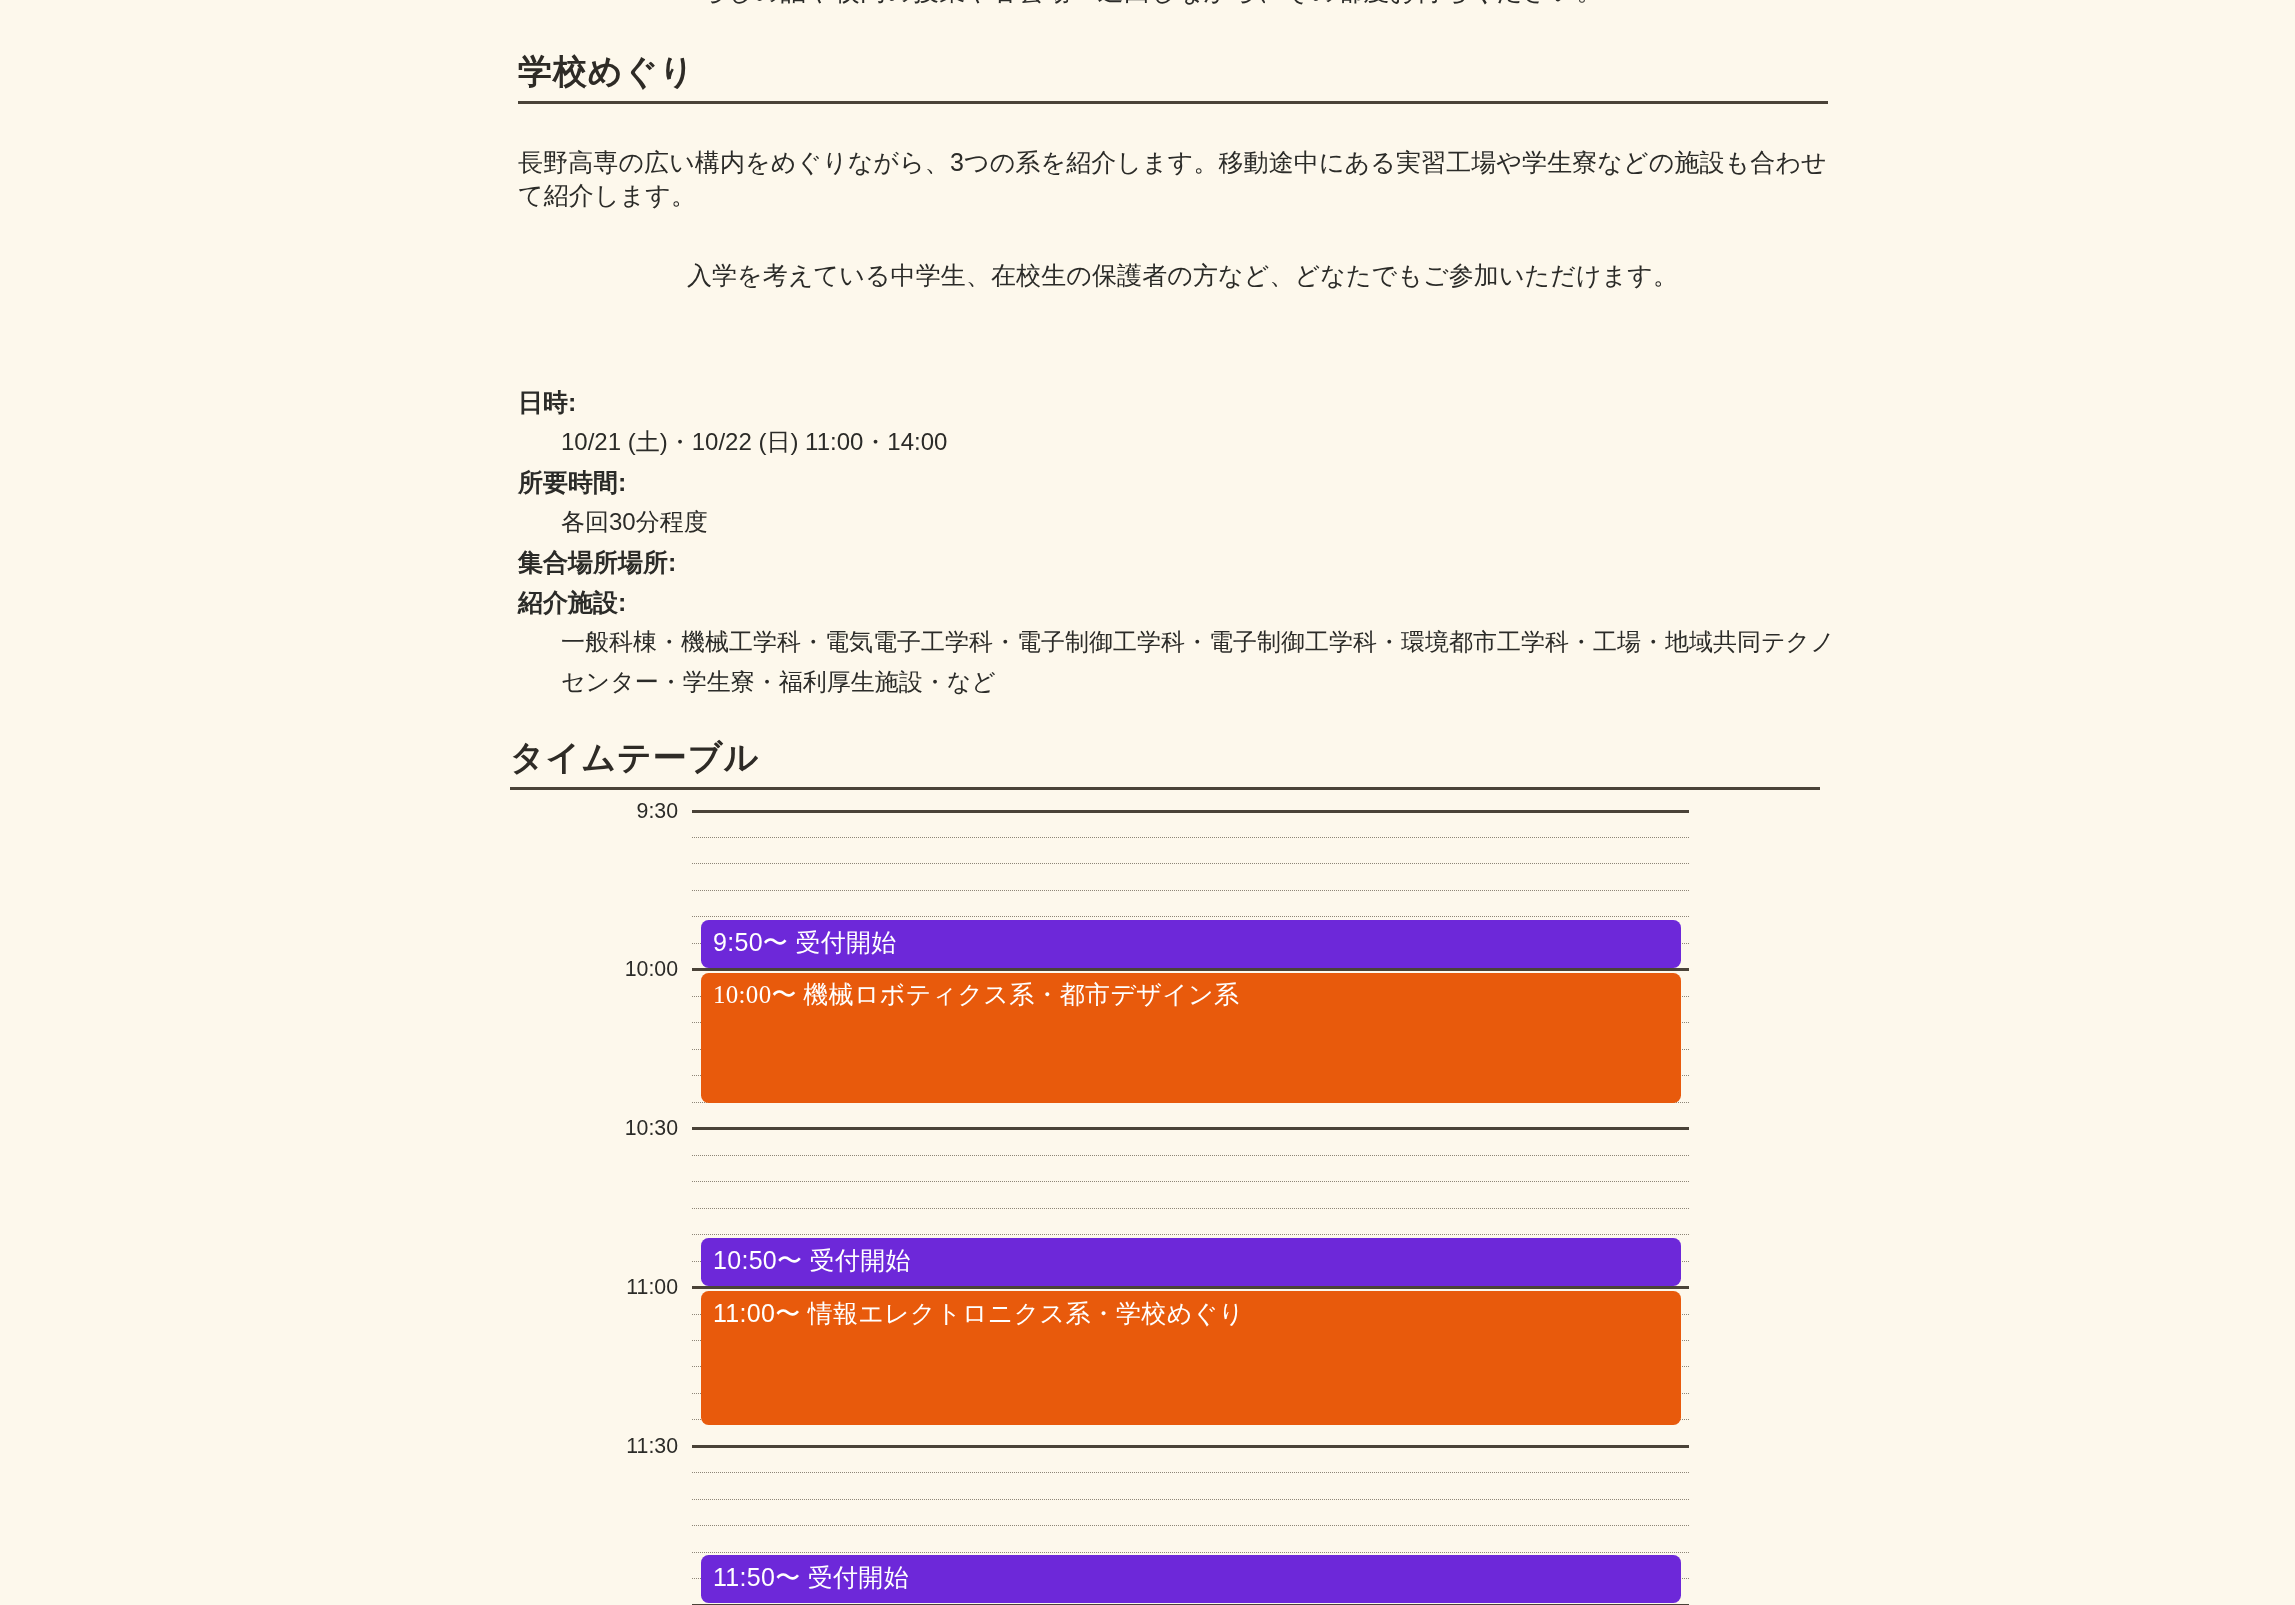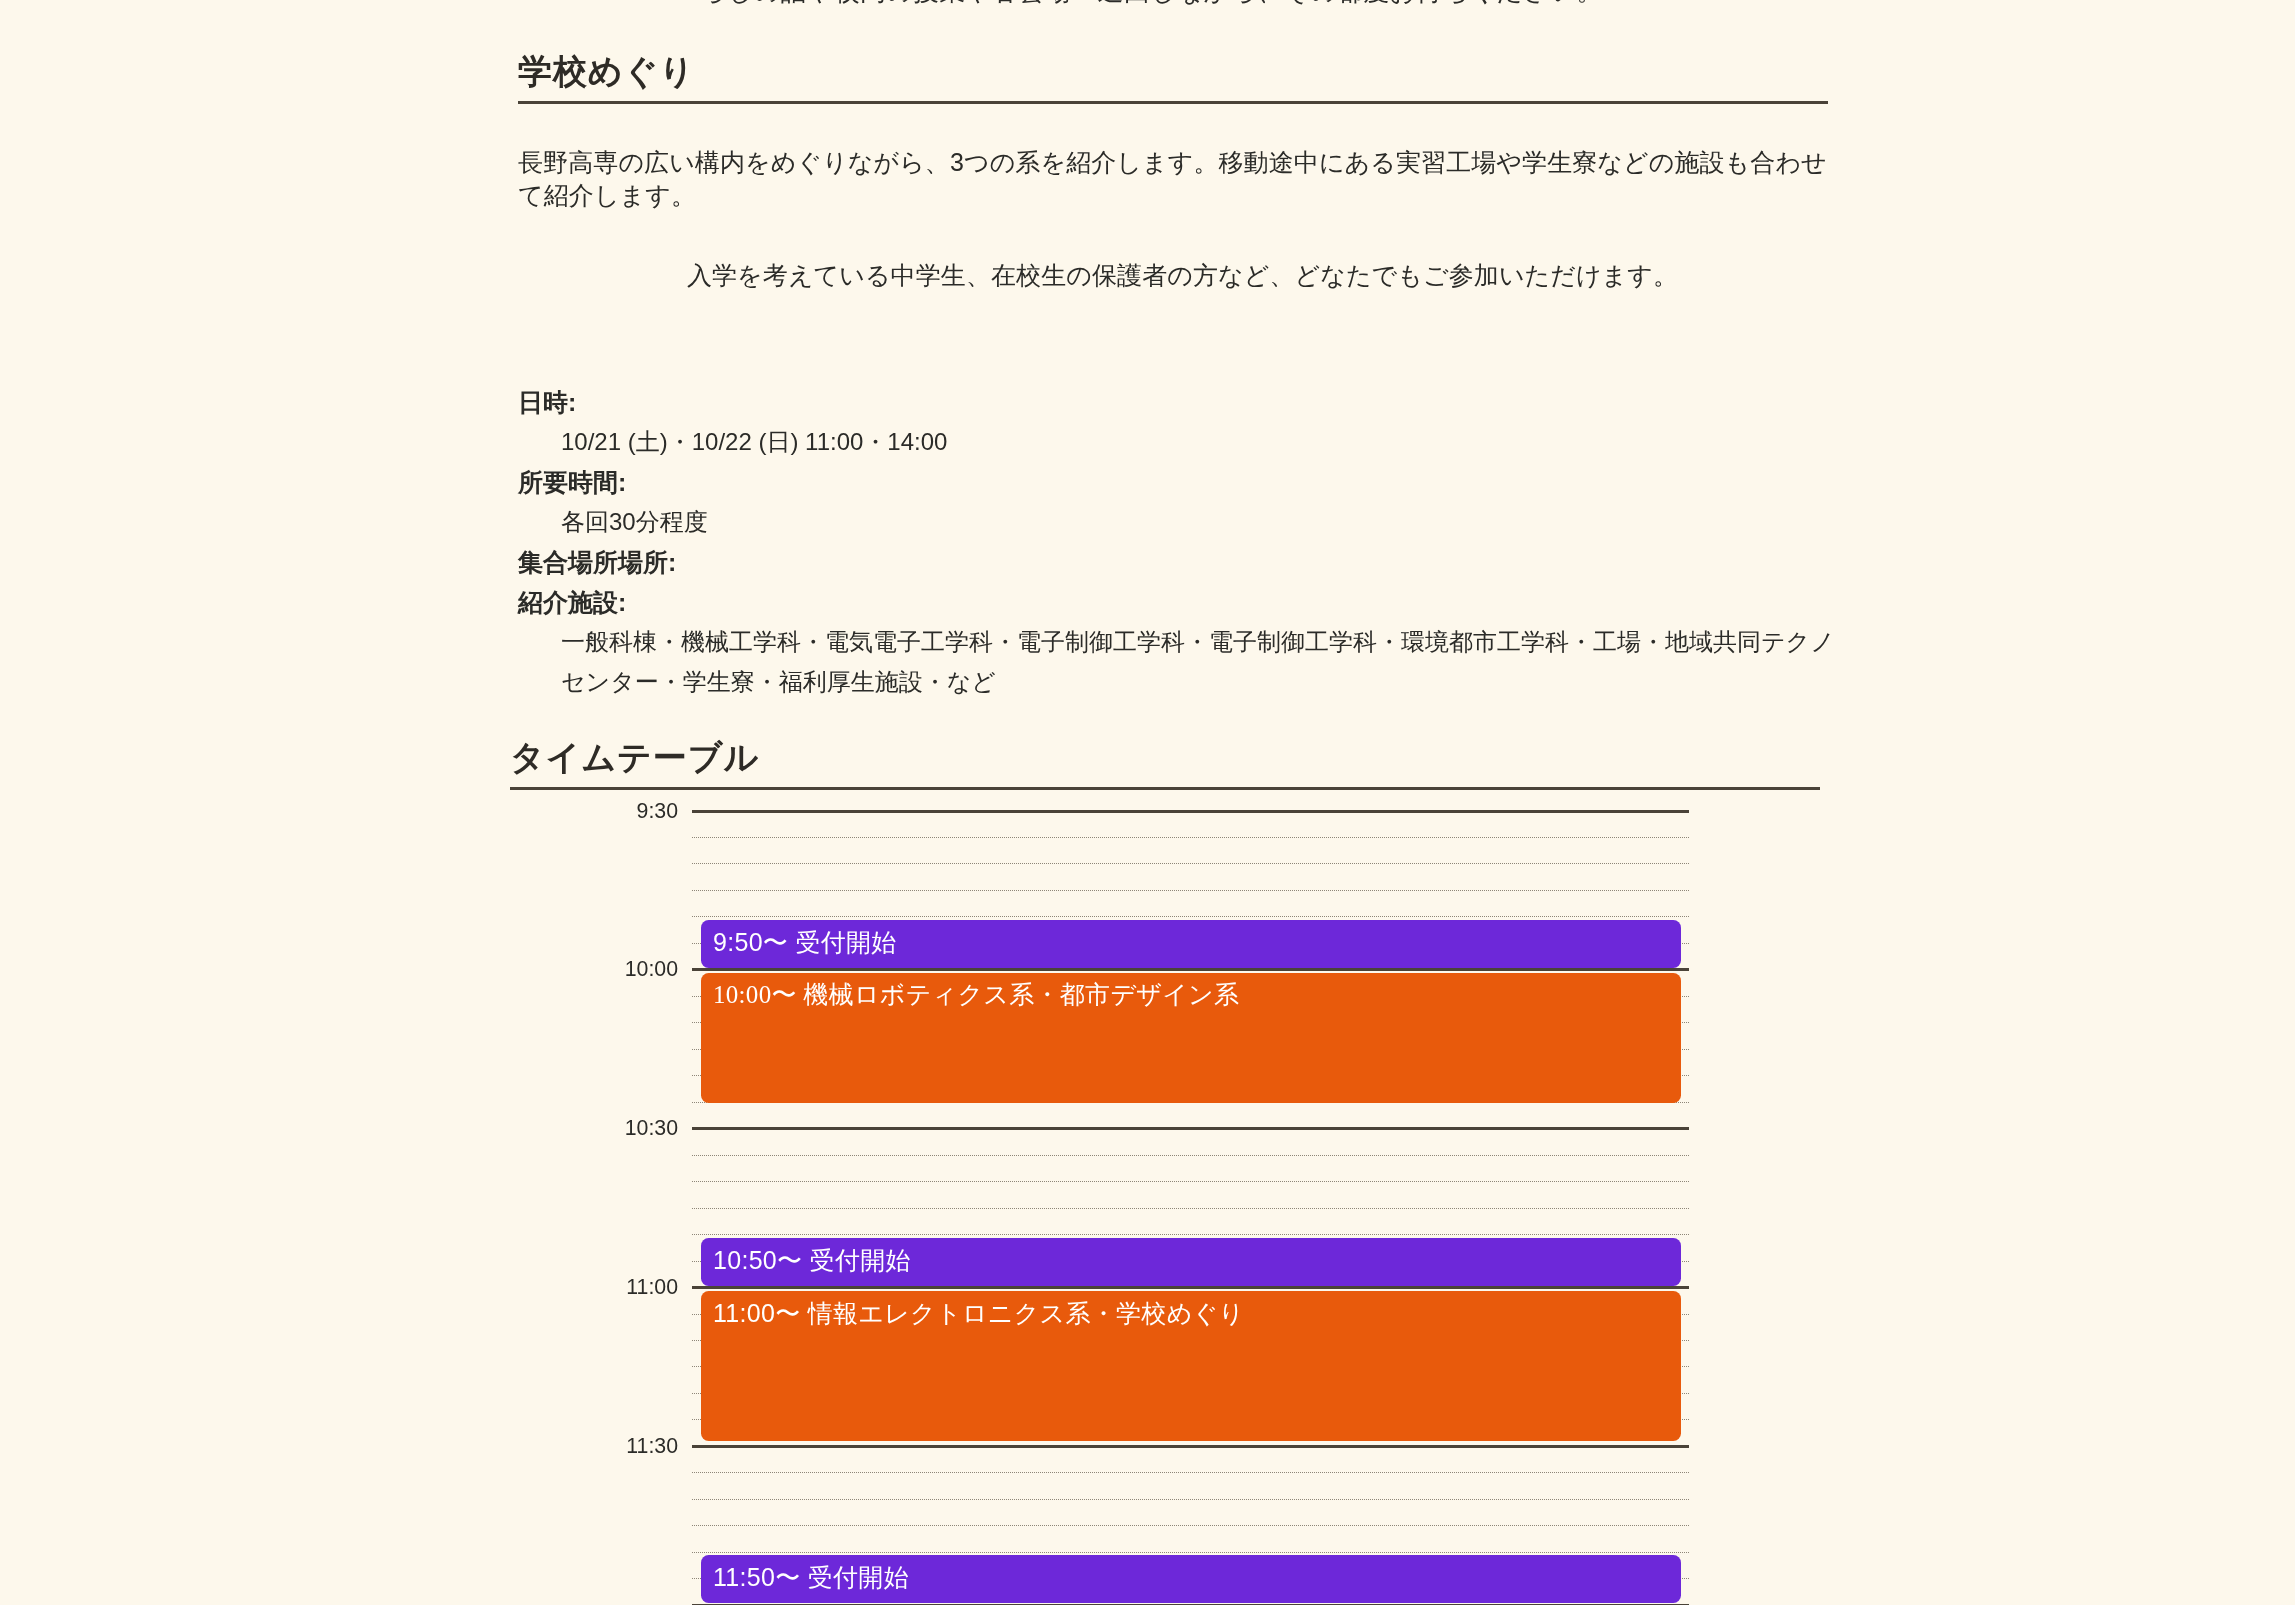--- a/index.html
+++ b/index.html
@@ -223,20 +223,20 @@
           <div class="gridline minor" style="top: 776px;"></div>
           <div class="gridline major" style="top: 803px;"></div>
           <div class="axis-label" style="top: 8.5px;">9:30</div>
           <div class="axis-label" style="top: 167px;">10:00</div>
           <div class="axis-label" style="top: 326px;">10:30</div>
           <div class="axis-label" style="top: 485px;">11:00</div>
           <div class="axis-label" style="top: 644px;">11:30</div>
           <div class="event reception" style="top: 117px; height: 48px;"><span class="ev-label">9:50〜  受付開始</span></div>
           <div class="event tour" style="top: 170px; height: 130px; font-family: Liberation Serif, serif;"><span class="ev-label">10:00〜  機械ロボティクス系・都市デザイン系</span></div>
           <div class="event reception" style="top: 435px; height: 48px;"><span class="ev-label">10:50〜  受付開始</span></div>
-          <div class="event tour" style="top: 488px; height: 150px;"><span class="ev-label">11:00〜  情報エレクトロニクス系・学校めぐり</span></div>
+          <div class="event tour" style="top: 488px; height: 134px;"><span class="ev-label">11:00〜  情報エレクトロニクス系・学校めぐり</span></div>
           <div class="event reception" style="top: 752px; height: 48px;"><span class="ev-label">11:50〜  受付開始</span></div>
         </div>
     </div>
 
   </div>
 </div>
 
 
 </body></html>

